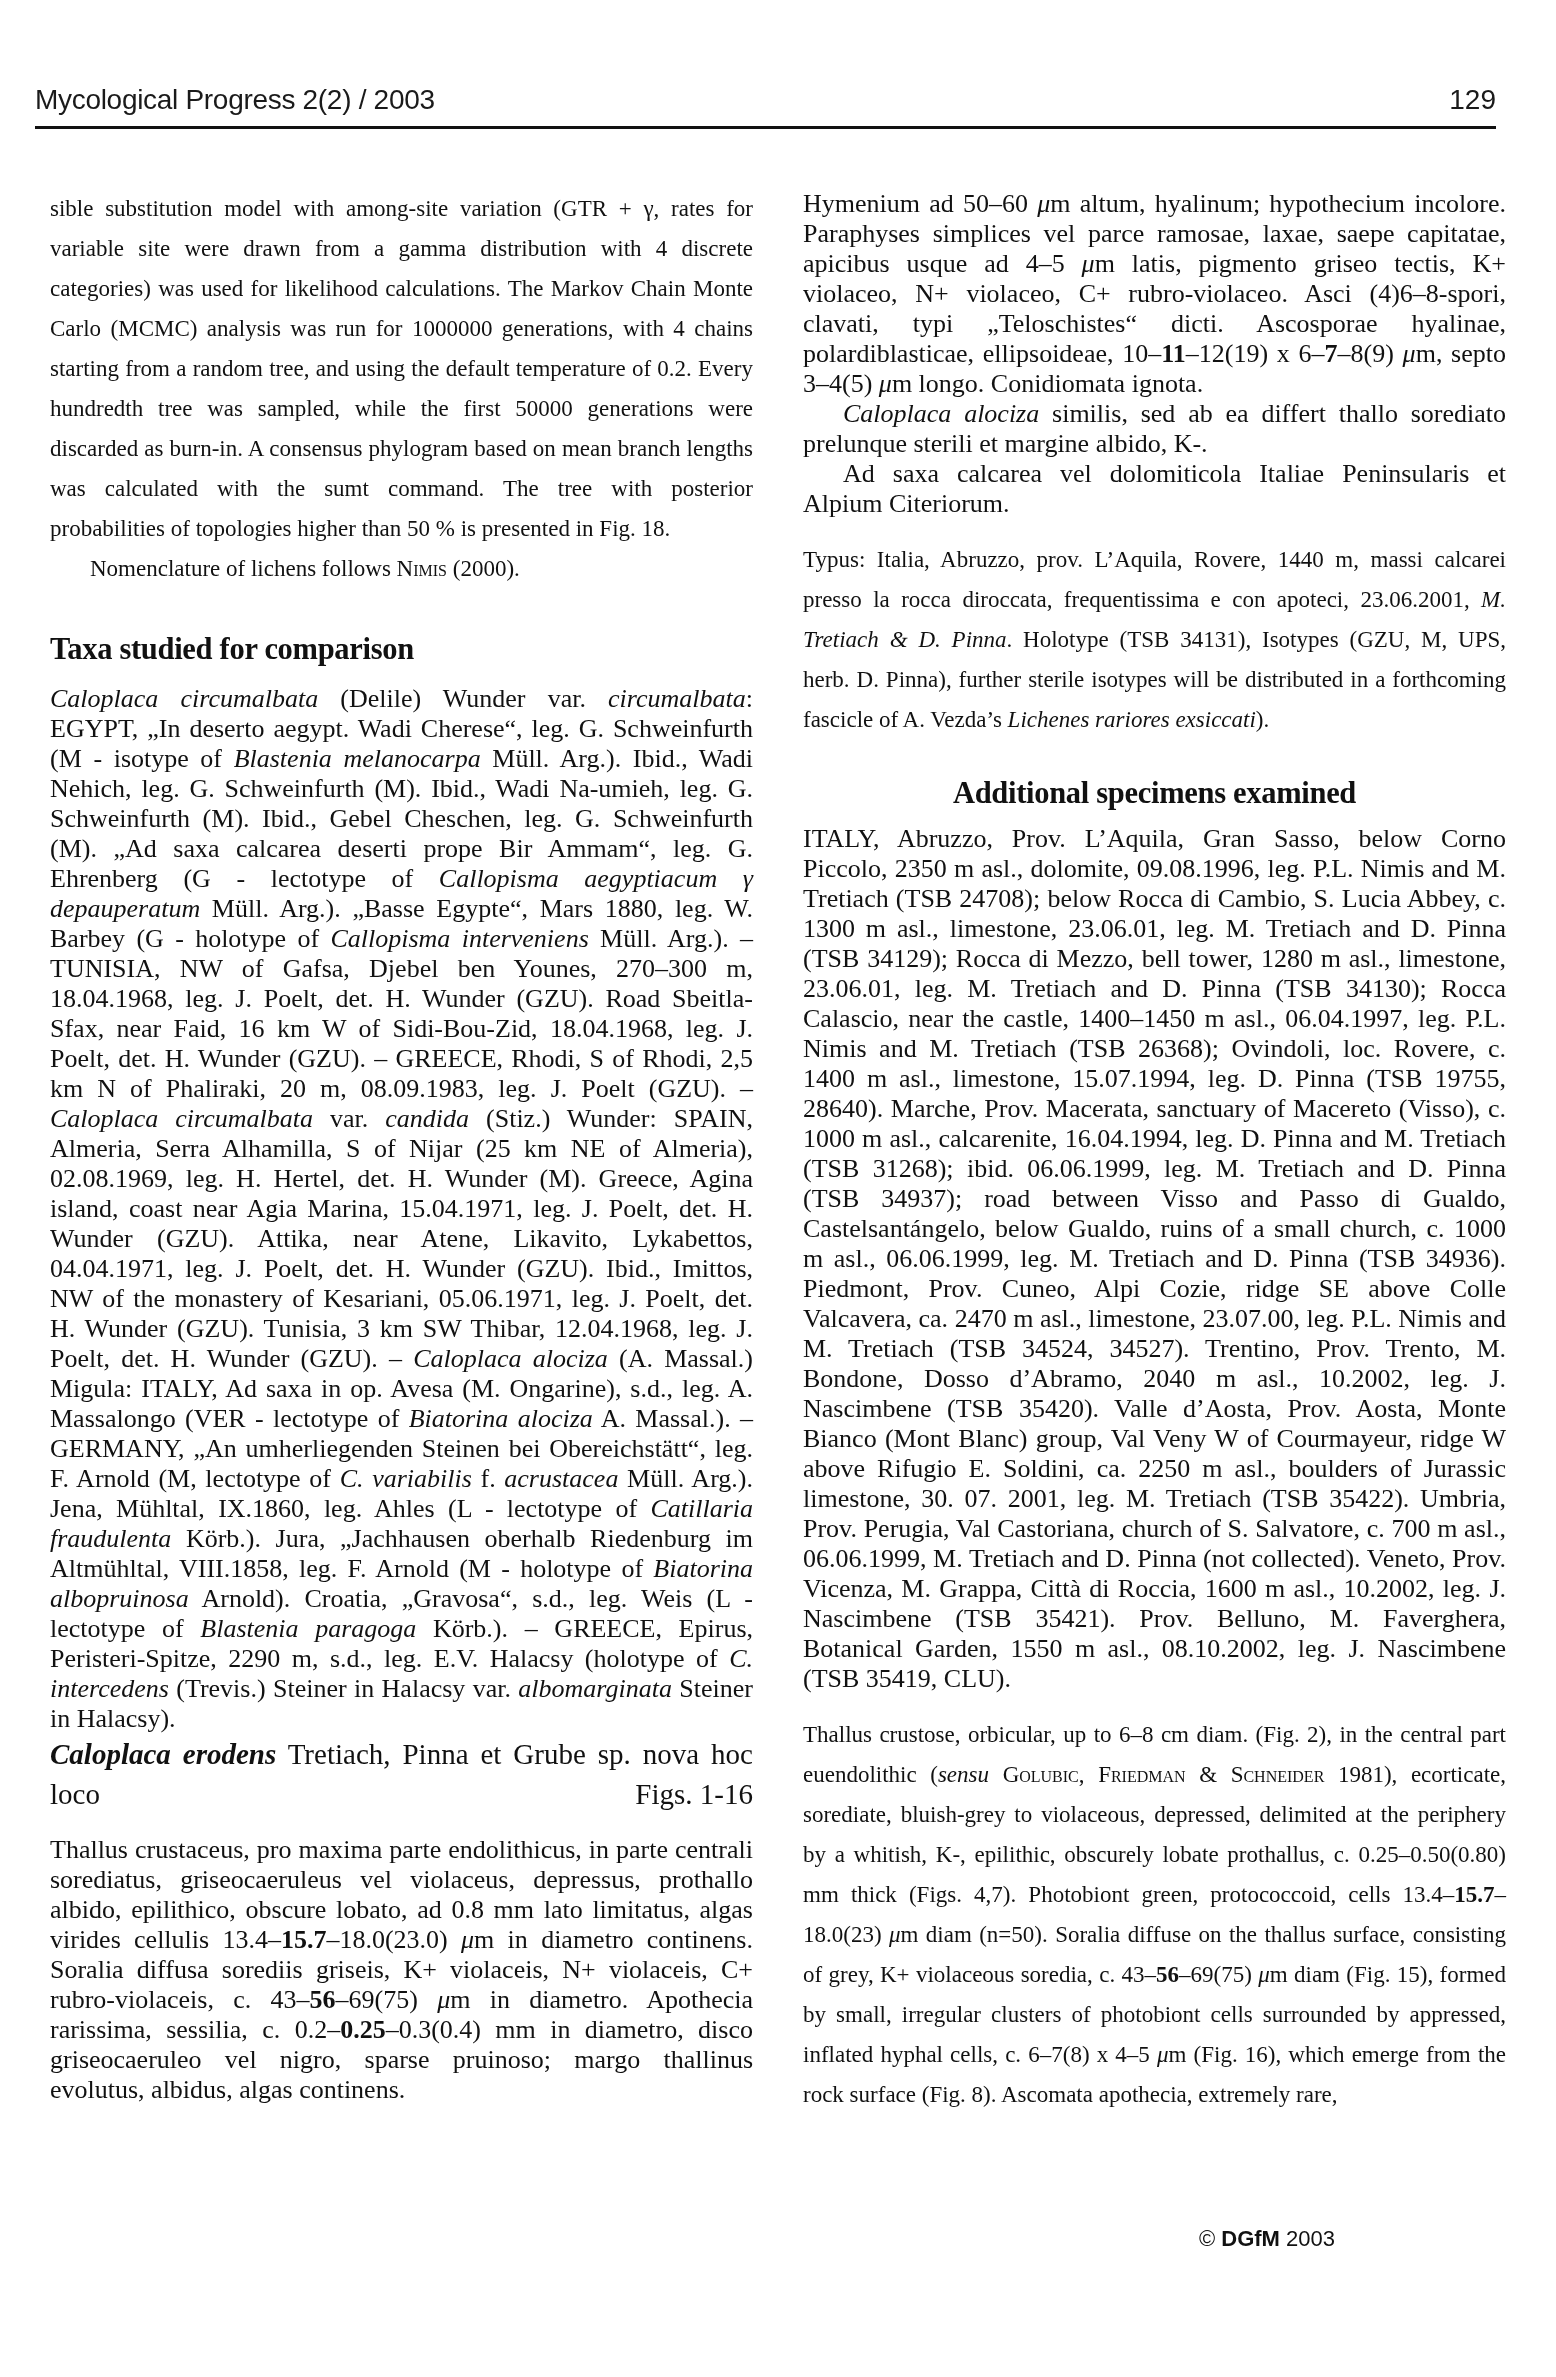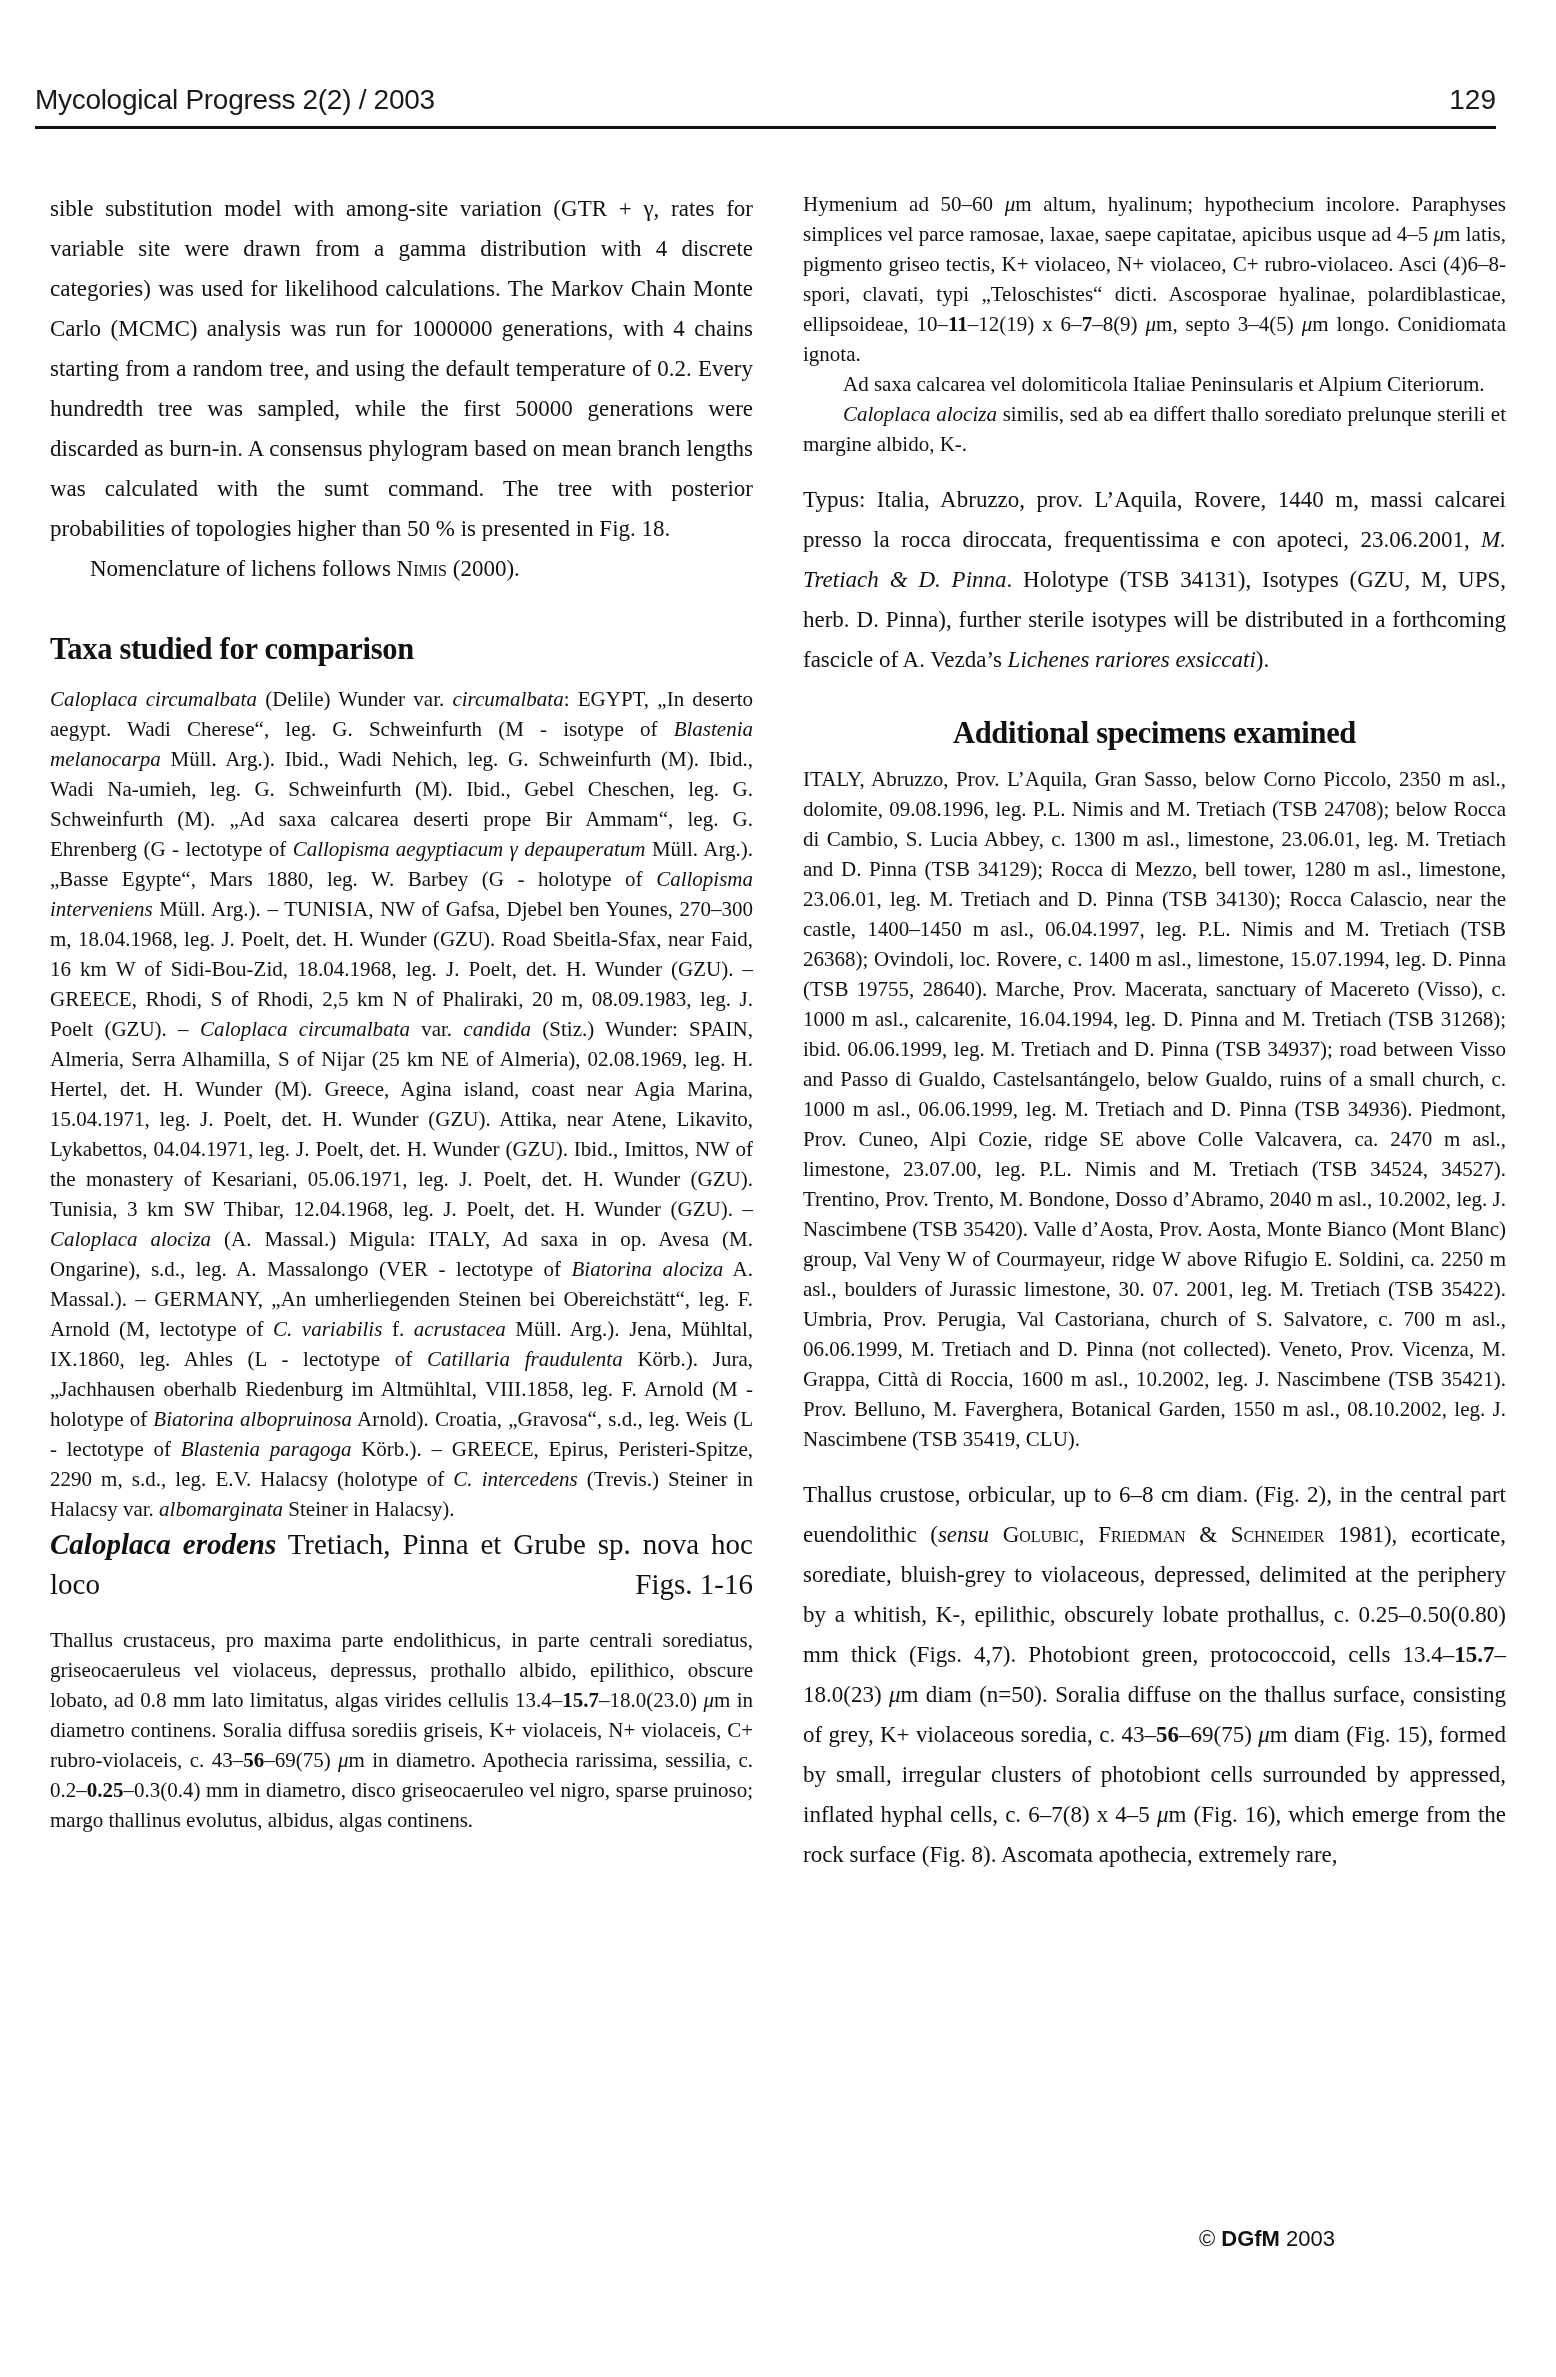--- a/index.html
+++ b/index.html
@@ -10,21 +10,21 @@
   .running-head .journal { position: absolute; left: 0; top: 0; letter-spacing: -0.3px; }
   .running-head .pageno { position: absolute; right: 0; top: 0; }
   .head-rule { position: absolute; left: 35px; top: 118px; width: 1461px; height: 2.8px; background: #111; }
 
   .col { position: absolute; font-family: "Liberation Serif", serif; color: #111; }
   .col-left { left: 50px; top: 181px; width: 703px; }
   .col-right { left: 803px; top: 181px; width: 703px; }
 
   .p { margin: 0; text-align: justify; }
   .big { font-size: 23px; line-height: 40px; }
-  .small { font-size: 21px; line-height: 30px; }
+  .small { font-size: 26px; line-height: 30px; }
   .indent { text-indent: 40px; }
   .h2 { font-family: "Liberation Serif", serif; font-weight: bold; font-size: 30.5px; margin: 0; letter-spacing: -0.3px; }
   i, .it { font-style: italic; }
   b { font-weight: bold; }
   .sc { font-variant: small-caps; }
   .species-title { font-size: 29px; line-height: 40px; margin: 0; }
   .species-title .sp-name { font-style: italic; font-weight: bold; }
   .figs { float: right; }
   .footer { position: absolute; right: 61px; top: 2218px; font-family: "Liberation Sans", sans-serif; font-size: 22px; color: #111; }
   .footer b { font-weight: bold; text-align: center; }
@@ -50,22 +50,22 @@
 
     <p class="p species-title">
       <span class="sp-name">Caloplaca erodens</span><span> Tretiach, Pinna et Grube sp. nova hoc loco</span><span class="figs">Figs. 1-16</span>
     </p>
 
     <p class="p small" style="margin-top:21px;"><span>Thallus crustaceus, pro maxima parte endolithicus, in parte centrali sorediatus, griseocaeruleus vel violaceus, depressus, prothallo albido, epilithico, obscure lobato, ad 0.8 mm lato limitatus, algas virides cellulis 13.4–</span><b>15.7</b><span>–18.0(23.0) </span><i>μ</i><span>m in diametro continens. Soralia diffusa sorediis griseis, K+ violaceis, N+ violaceis, C+ rubro-violaceis, c. 43–</span><b>56</b><span>–69(75) </span><i>μ</i><span>m in diametro. Apothecia rarissima, sessilia, c. 0.2–</span><b>0.25</b><span>–0.3(0.4) mm in diametro, disco griseocaeruleo vel nigro, sparse pruinoso; margo thallinus evolutus, albidus, algas continens.</span></p>
   </div>
 
   <div class="col col-right">
     <p class="p small"><span>Hymenium ad 50–60 </span><i>μ</i><span>m altum, hyalinum; hypothecium incolore. Paraphyses simplices vel parce ramosae, laxae, saepe capitatae, apicibus usque ad 4–5 </span><i>μ</i><span>m latis, pigmento griseo tectis, K+ violaceo, N+ violaceo, C+ rubro-violaceo. Asci (4)6–8-spori, clavati, typi „Teloschistes“ dicti. Ascosporae hyalinae, polardiblasticae, ellipsoideae, 10–</span><b>11</b><span>–12(19) x 6–</span><b>7</b><span>–8(9) </span><i>μ</i><span>m, septo 3–4(5) </span><i>μ</i><span>m longo. Conidiomata ignota.</span></p>
+    <p class="p small indent"><i>Caloplaca alociza</i><span> similis, sed ab ea differt thallo sorediato prelunque sterili et margine albido, K-.</span></p>
     <p class="p small indent"><span>Ad saxa calcarea vel dolomiticola Italiae Peninsularis et Alpium Citeriorum.</span></p>
-    <p class="p small indent"><i>Caloplaca alociza</i><span> similis, sed ab ea differt thallo sorediato prelunque sterili et margine albido, K-.</span></p>
 
     <p class="p big" style="margin-top:21px;"><span>Typus: Italia, Abruzzo, prov. L’Aquila, Rovere, 1440 m, massi calcarei presso la rocca diroccata, frequentissima e con apoteci, 23.06.2001, </span><i>M. Tretiach &amp; D. Pinna</i><span>. Holotype (TSB 34131), Isotypes (GZU, M, UPS, herb. D. Pinna), further sterile isotypes will be distributed in a forthcoming fascicle of A. Vezda’s </span><i>Lichenes rariores exsiccati</i><span>).</span></p>
 
     <h2 class="h2" style="margin-top:36px; margin-bottom:12.5px;text-align:center;">Additional specimens examined</h2>
     <p class="p small"><span>ITALY, Abruzzo, Prov. L’Aquila, Gran Sasso, below Corno Piccolo, 2350 m asl., dolomite, 09.08.1996, leg. P.L. Nimis and M. Tretiach (TSB 24708); below Rocca di Cambio, S. Lucia Abbey, c. 1300 m asl., limestone, 23.06.01, leg. M. Tretiach and D. Pinna (TSB 34129); Rocca di Mezzo, bell tower, 1280 m asl., limestone, 23.06.01, leg. M. Tretiach and D. Pinna (TSB 34130); Rocca Calascio, near the castle, 1400–1450 m asl., 06.04.1997, leg. P.L. Nimis and M. Tretiach (TSB 26368); Ovindoli, loc. Rovere, c. 1400 m asl., limestone, 15.07.1994, leg. D. Pinna (TSB 19755, 28640). Marche, Prov. Macerata, sanctuary of Macereto (Visso), c. 1000 m asl., calcarenite, 16.04.1994, leg. D. Pinna and M. Tretiach (TSB 31268); ibid. 06.06.1999, leg. M. Tretiach and D. Pinna (TSB 34937); road between Visso and Passo di Gualdo, Castelsantángelo, below Gualdo, ruins of a small church, c. 1000 m asl., 06.06.1999, leg. M. Tretiach and D. Pinna (TSB 34936). Piedmont, Prov. Cuneo, Alpi Cozie, ridge SE above Colle Valcavera, ca. 2470 m asl., limestone, 23.07.00, leg. P.L. Nimis and M. Tretiach (TSB 34524, 34527). Trentino, Prov. Trento, M. Bondone, Dosso d’Abramo, 2040 m asl., 10.2002, leg. J. Nascimbene (TSB 35420). Valle d’Aosta, Prov. Aosta, Monte Bianco (Mont Blanc) group, Val Veny W of Courmayeur, ridge W above Rifugio E. Soldini, ca. 2250 m asl., boulders of Jurassic limestone, 30. 07. 2001, leg. M. Tretiach (TSB 35422). Umbria, Prov. Perugia, Val Castoriana, church of S. Salvatore, c. 700 m asl., 06.06.1999, M. Tretiach and D. Pinna (not collected). Veneto, Prov. Vicenza, M. Grappa, Città di Roccia, 1600 m asl., 10.2002, leg. J. Nascimbene (TSB 35421). Prov. Belluno, M. Faverghera, Botanical Garden, 1550 m asl., 08.10.2002, leg. J. Nascimbene (TSB 35419, CLU).</span></p>
 
     <p class="p big" style="margin-top:21px;"><span>Thallus crustose, orbicular, up to 6–8 cm diam. (Fig. 2), in the central part euendolithic (</span><i>sensu</i><span> </span><span class="sc">Golubic</span><span>, </span><span class="sc">Friedman</span><span> &amp; </span><span class="sc">Schneider</span><span> 1981), ecorticate, sorediate, bluish-grey to violaceous, depressed, delimited at the periphery by a whitish, K-, epilithic, obscurely lobate prothallus, c. 0.25–0.50(0.80) mm thick (Figs. 4,7). Photobiont green, protococcoid, cells 13.4–</span><b>15.7</b><span>–18.0(23) </span><i>μ</i><span>m diam (n=50). Soralia diffuse on the thallus surface, consisting of grey, K+ violaceous soredia, c. 43–</span><b>56</b><span>–69(75) </span><i>μ</i><span>m diam (Fig. 15), formed by small, irregular clusters of photobiont cells surrounded by appressed, inflated hyphal cells, c. 6–7(8) x 4–5 </span><i>μ</i><span>m (Fig. 16), which emerge from the rock surface (Fig. 8). Ascomata apothecia, extremely rare,</span></p>
   </div>
 
   <div class="footer">

